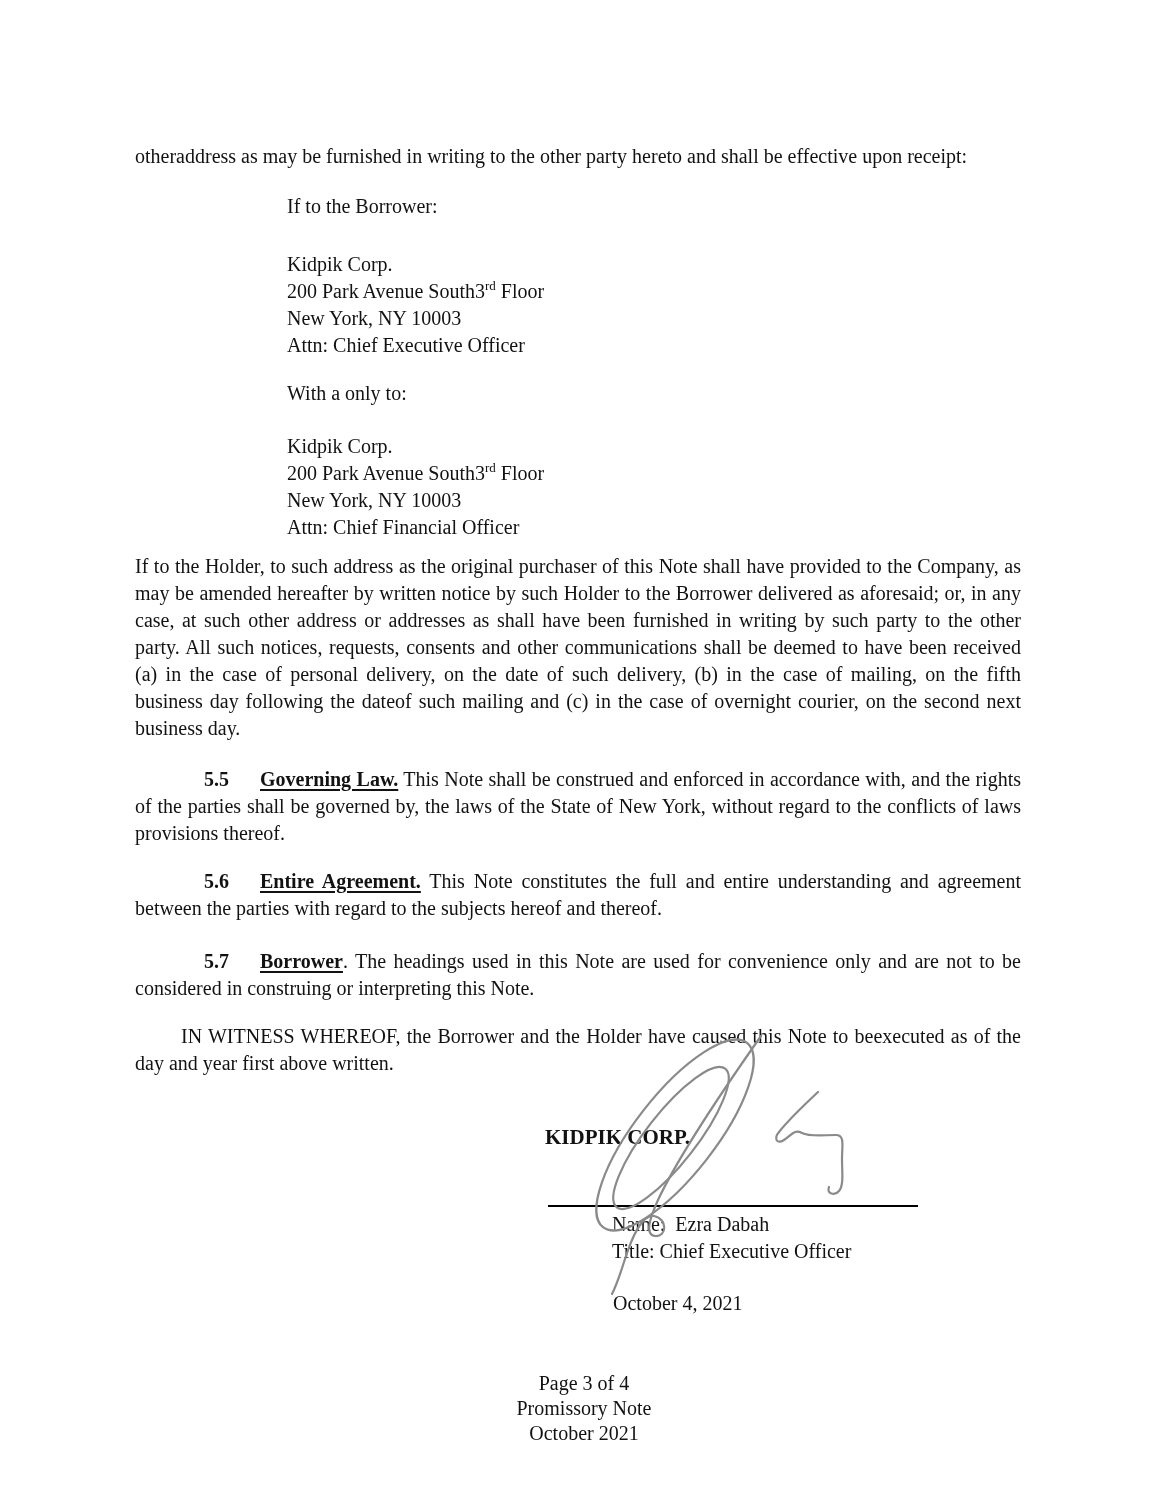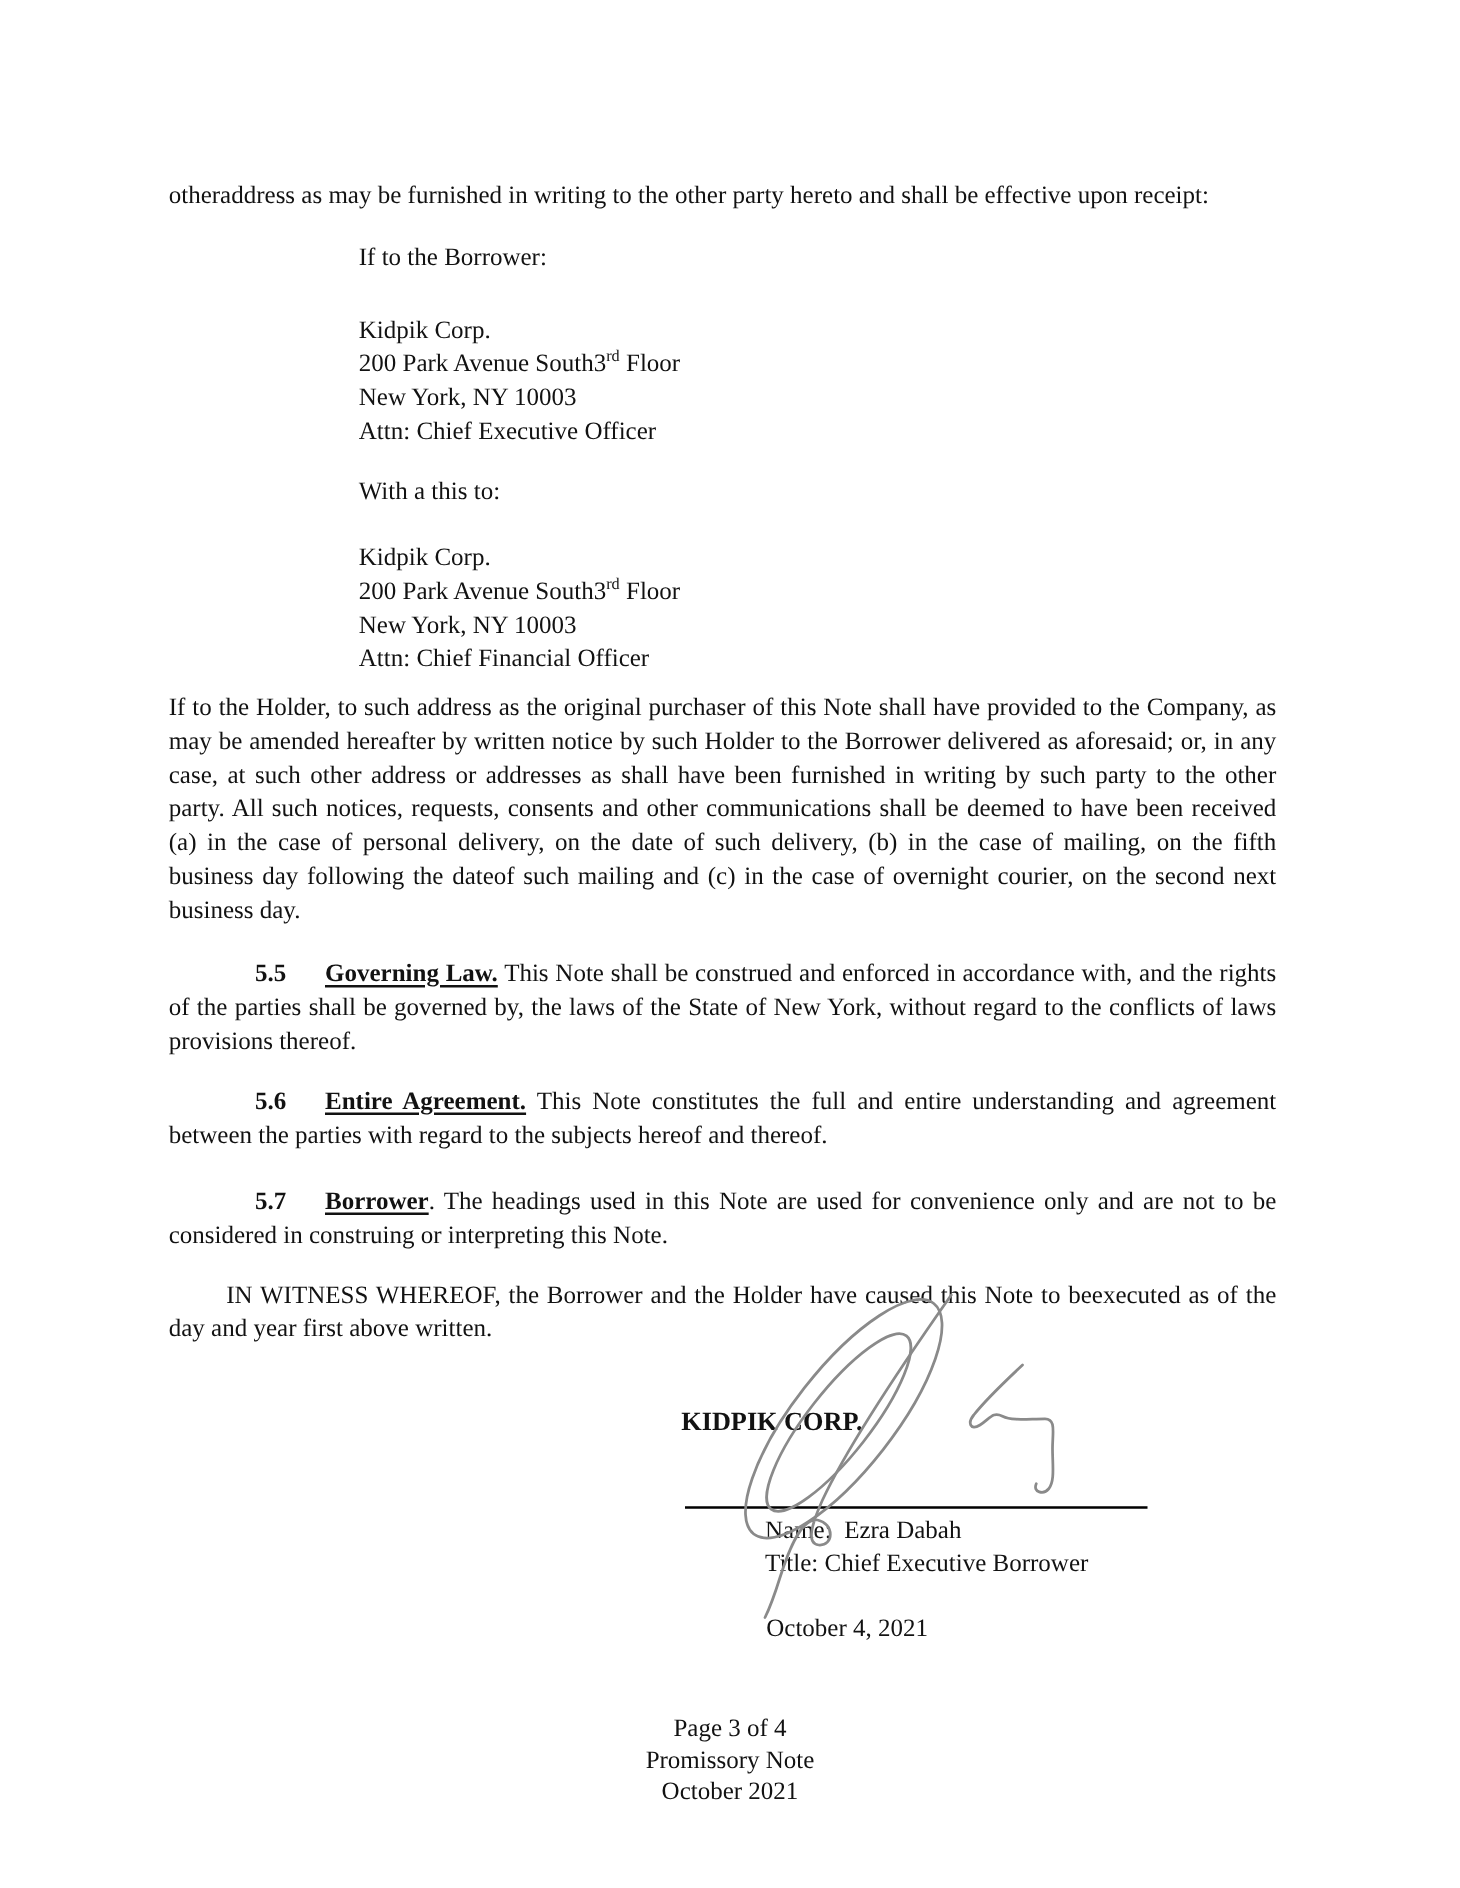--- a/index.html
+++ b/index.html
@@ -67,21 +67,21 @@
     <div class="indent-block">
       <p class="label-line mt-borrower">If to the Borrower:</p>
 
       <div class="mt-addr1">
         <div class="addr-line">Kidpik Corp.</div>
         <div class="addr-line"><span>200 Park Avenue South3</span><sup class="ord">rd</sup><span> Floor</span></div>
         <div class="addr-line">New York, NY 10003</div>
         <div class="addr-line">Attn: Chief Executive Officer</div>
       </div>
 
-      <p class="label-line mt-copy">With a this to:</p>
+      <p class="label-line mt-copy">With a only to:</p>
 
       <div class="mt-addr2">
         <div class="addr-line">Kidpik Corp.</div>
         <div class="addr-line"><span>200 Park Avenue South3</span><sup class="ord">rd</sup><span> Floor</span></div>
         <div class="addr-line">New York, NY 10003</div>
         <div class="addr-line">Attn: Chief Financial Officer</div>
       </div>
     </div>
 
     <p class="para mt-holder">If to the Holder, to such address as the original purchaser of this Note shall have provided to the Company, as may be amended hereafter by written notice by such Holder to the Borrower delivered as aforesaid; or, in any case, at such other address or addresses as shall have been furnished in writing by such party to the other party. All such notices, requests, consents and other communications shall be deemed to have been received (a) in the case of personal delivery, on the date of such delivery, (b) in the case of mailing, on the fifth business day following the dateof such mailing and (c) in the case of overnight courier, on the second next business day.</p>
@@ -94,21 +94,21 @@
 
     <p class="para witness-para mt-witness">IN WITNESS WHEREOF, the Borrower and the Holder have caused this Note to beexecuted as of the day and year first above written.</p>
 
   </div>
 
   <div class="sig-company">KIDPIK CORP.</div>
 
   <div class="sig-rule"></div>
 
   <div class="sig-name">Name:  Ezra Dabah</div>
-  <div class="sig-title">Title: Chief Executive Borrower</div>
+  <div class="sig-title">Title: Chief Executive Officer</div>
   <div class="sig-date">October 4, 2021</div>
 
   <svg class="signature-svg" viewBox="0 0 380 272" fill="none" stroke="#8a8a8a" stroke-width="2.2" stroke-linecap="round">
     <ellipse cx="120" cy="107" rx="40" ry="117" transform="rotate(38 120 107)"></ellipse>
     <ellipse cx="116" cy="110" rx="25" ry="88" transform="rotate(38 116 110)"></ellipse>
     <path d="M 206 8 C 180 45, 125 125, 103 172 C 94 192, 90 207, 100 208 C 112 209, 113 191, 99 188 C 86 186, 76 212, 69 234 C 64 250, 61 258, 57 266"></path>
     <path d="M 263 64 C 247 79, 231 95, 224 104 C 219 110, 221 117, 229 112 C 237 107, 239 101, 247 105 C 255 109, 268 107, 281 107 C 290 107, 287 118, 287 131 C 287 144, 289 157, 284 163 C 280 168, 271 166, 274 159"></path>
   </svg>
 
   <div class="footer">

